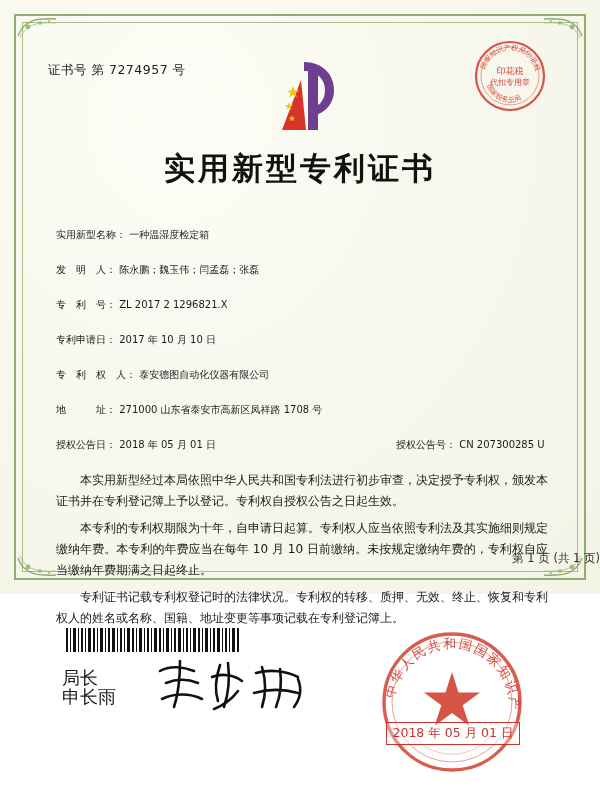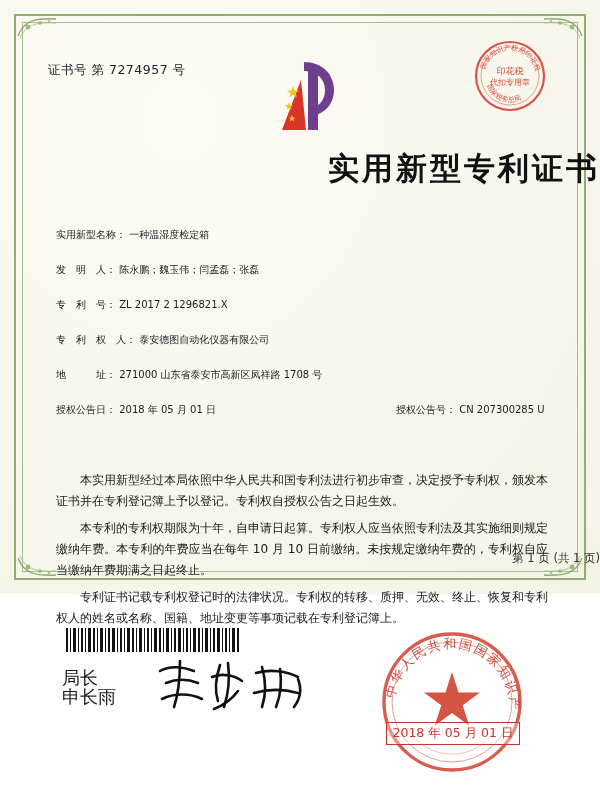--- a/index.html
+++ b/index.html
@@ -78,21 +78,21 @@
     width: 76px;
     height: 76px;
   }
 
   
   .title {
     position: absolute;
     left: 0;
     right: 0;
     top: 148px;
-    text-align: right;
+    text-align: center;
     font-family: "DejaVu Serif", "Liberation Serif", serif;
     font-size: 31px;
     font-weight: bold;
     letter-spacing: 3px;
     color: #111;
   }
 
   
   .fields {
     position: absolute;
@@ -288,20 +288,24 @@
       <span class="field-label">实用新型名称：</span>
       <span class="field-value">一种温湿度检定箱</span>
     </div>
     <div class="field-row">
       <span class="field-label">发　明　人：</span>
       <span class="field-value">陈永鹏；魏玉伟；闫孟磊；张磊</span>
     </div>
     <div class="field-row">
       <span class="field-label">专　利　号：</span>
       <span class="field-value">ZL 2017 2 1296821.X</span>
+    </div>
+    <div class="field-row">
+      <span class="field-label">专利申请日：</span>
+      <span class="field-value">2017 年 10 月 10 日</span>
     </div>
     <div class="field-row">
       <span class="field-label">专　利　权　人：</span>
       <span class="field-value">泰安德图自动化仪器有限公司</span>
     </div>
     <div class="field-row">
       <span class="field-label">地　　　址：</span>
       <span class="field-value">271000  山东省泰安市高新区凤祥路 1708 号</span>
     </div>
     <div class="field-row two-col">

